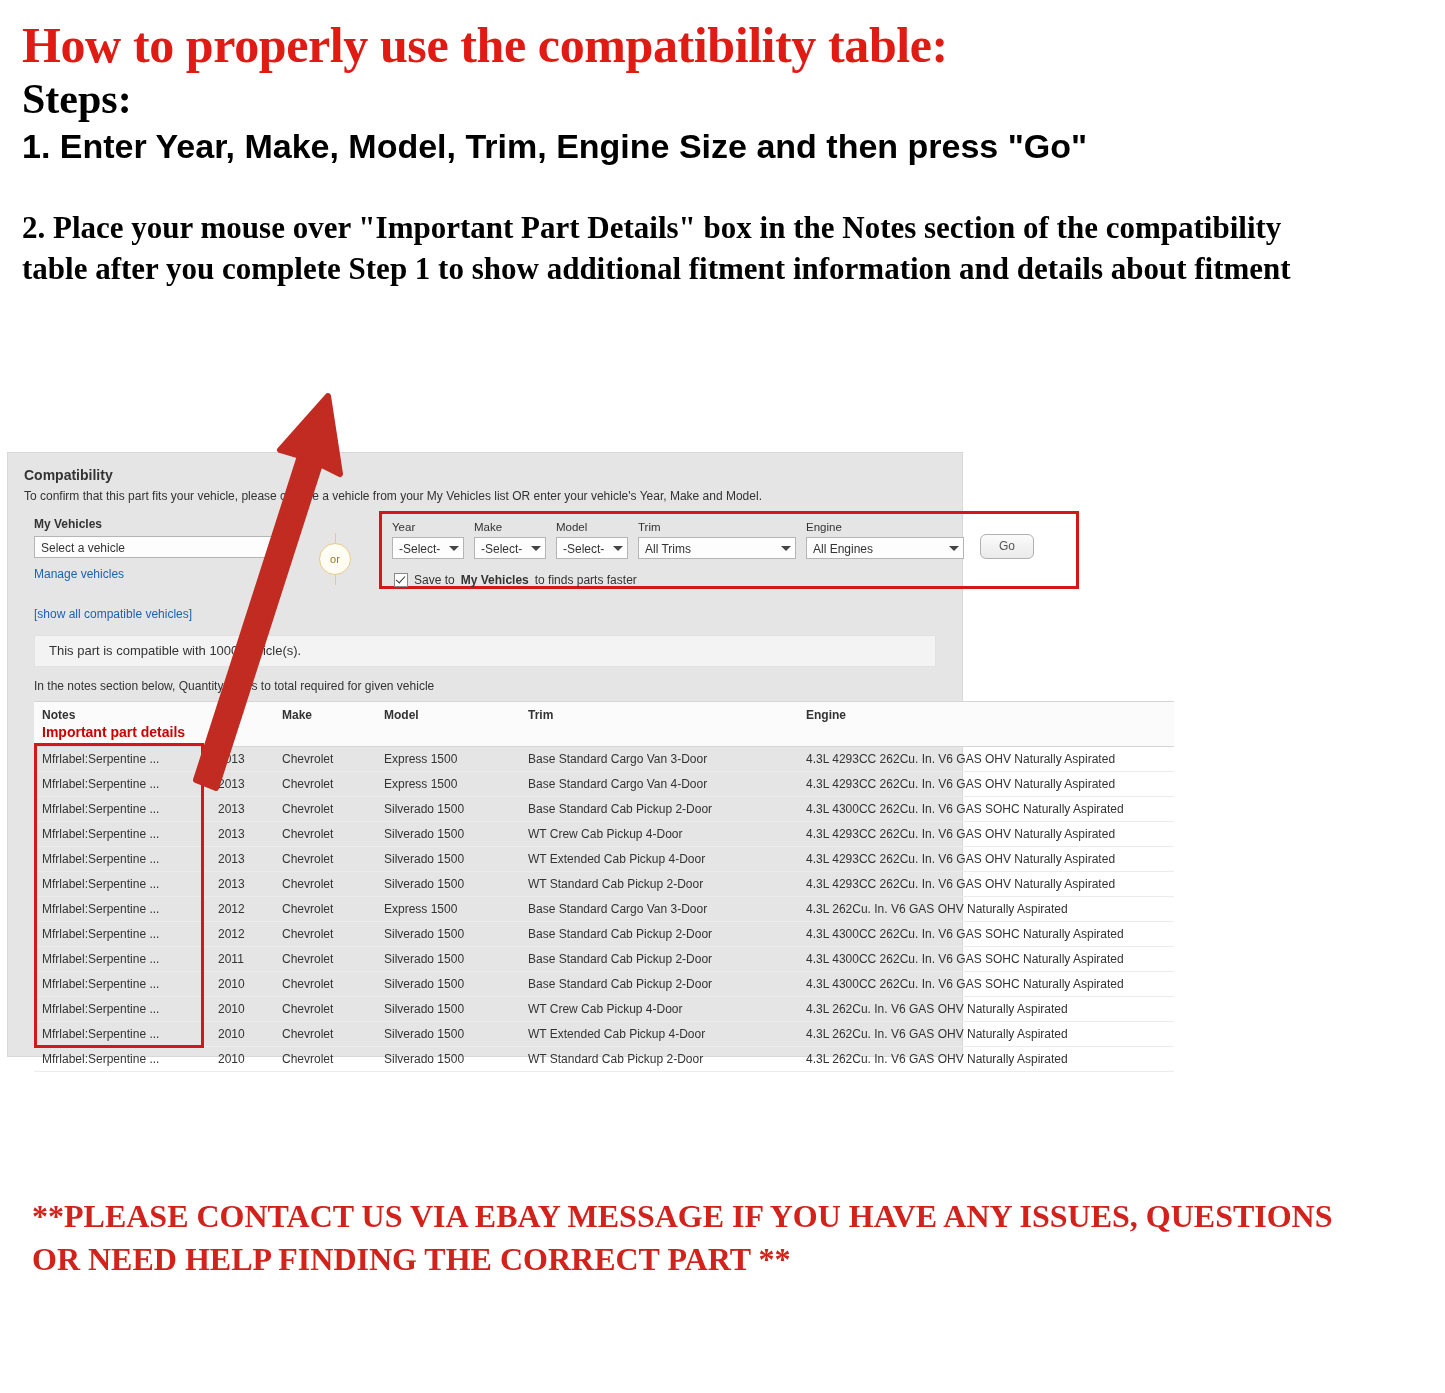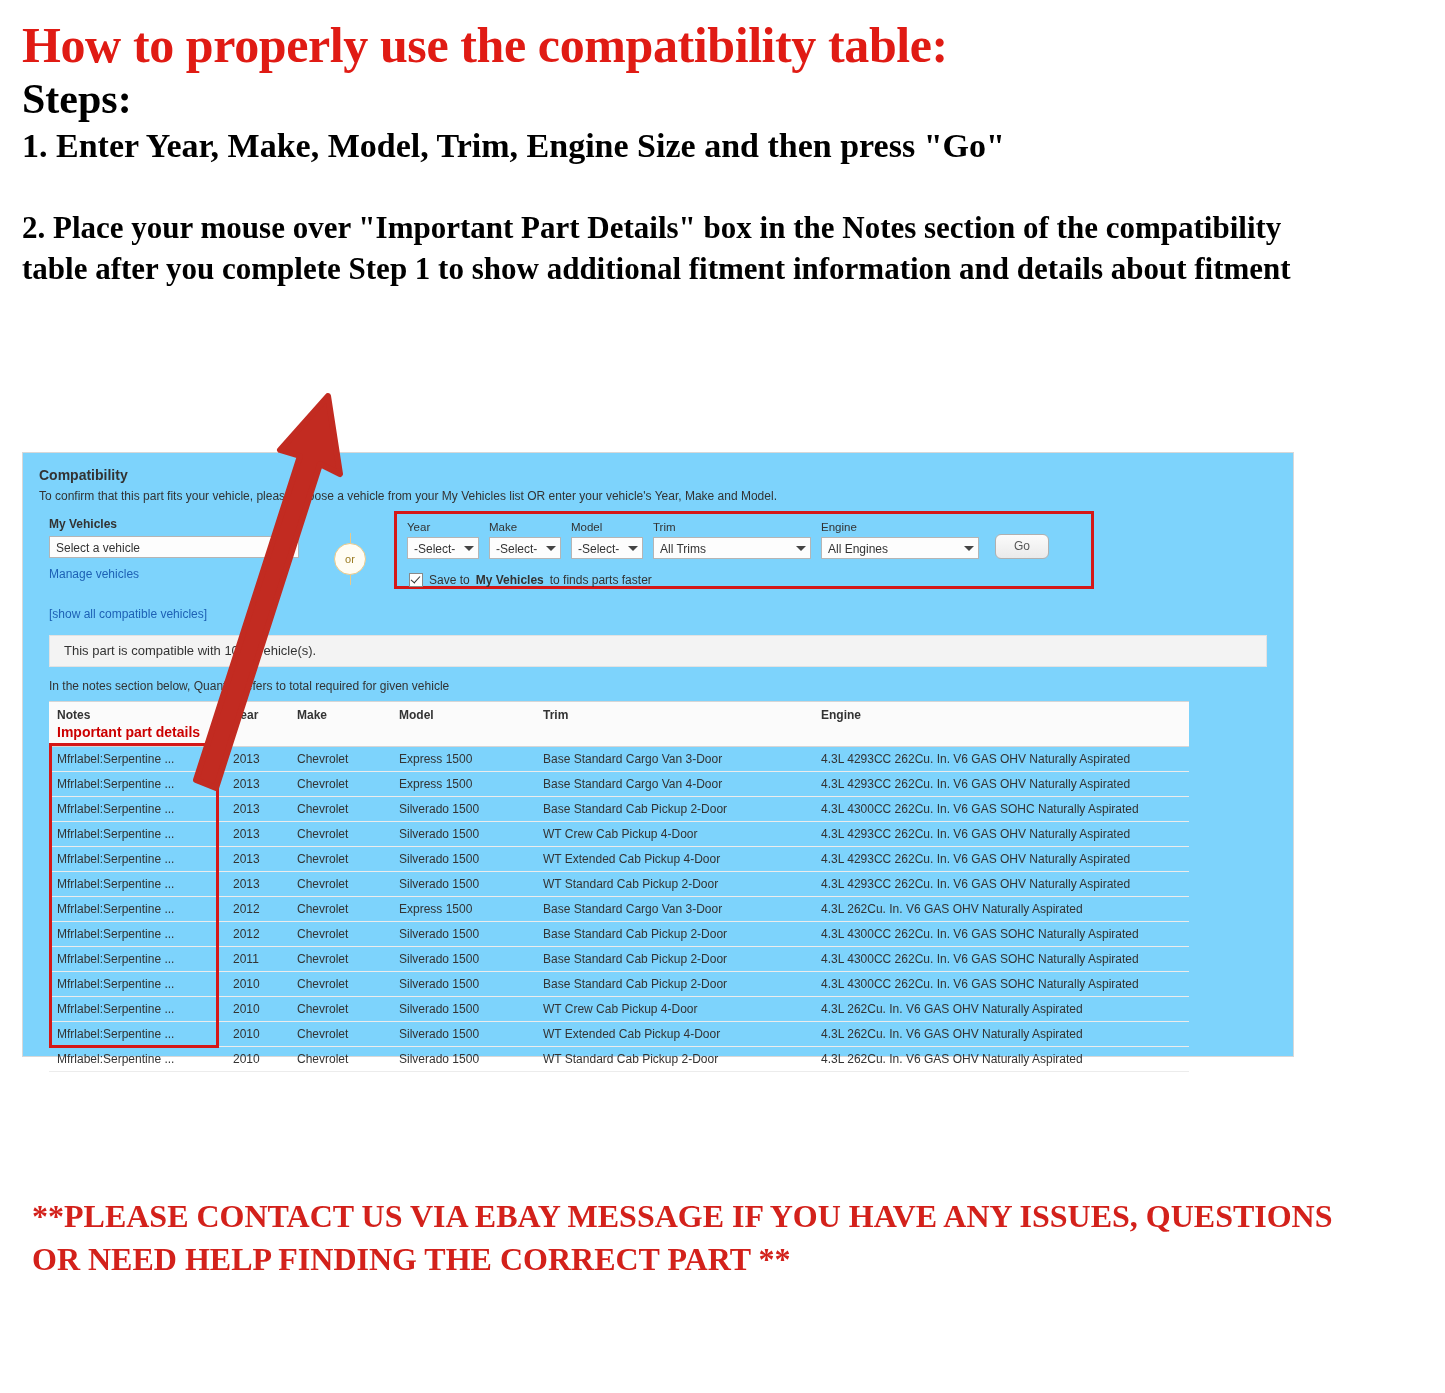--- a/index.html
+++ b/index.html
@@ -38,46 +38,46 @@
   }
   .h-steps {
     font-family: "Liberation Serif", serif;
     font-weight: bold;
     font-size: 42px;
     color: #000000;
     line-height: 1.1;
     margin: 2px 0 4px 0;
   }
   .h-step1 {
-    font-family: Liberation Serif, serif;
+    font-family: Liberation Sans, sans-serif;
     font-weight: bold;
     font-size: 34px;
     color: #000000;
     line-height: 1.2;
     margin: 4px 0 12px 0;
   }
   .h-step2 {
     font-family: "Liberation Serif", serif;
     font-weight: bold;
     font-size: 31px;
     color: #000000;
     line-height: 1.33;
     margin: 40px 0 0 0;
     width: 1330px;
   }
 
   
   .compat-panel {
     position: absolute;
-    left: 22px;
+    left: 7px;
     top: 452px;
-    width: 1272px;
+    width: 956px;
     height: 605px;
     border: 1px solid #d8d8d8;
-    background: #7dd3fc;
+    background: #e5e5e5;
     box-sizing: border-box;
     font-size: 12px;
     color: #333333;
   }
   .compat-inner {
     position: relative;
     padding: 14px 16px 0 16px;
   }
   .compat-title {
     font-size: 14px;

